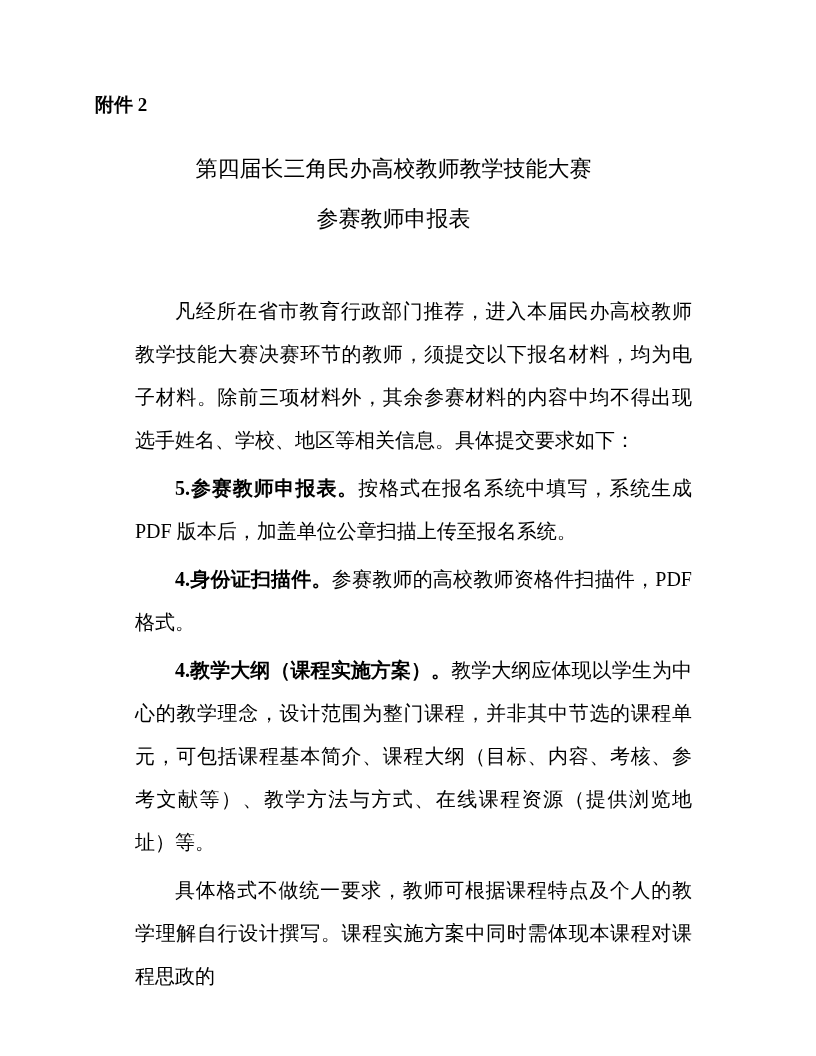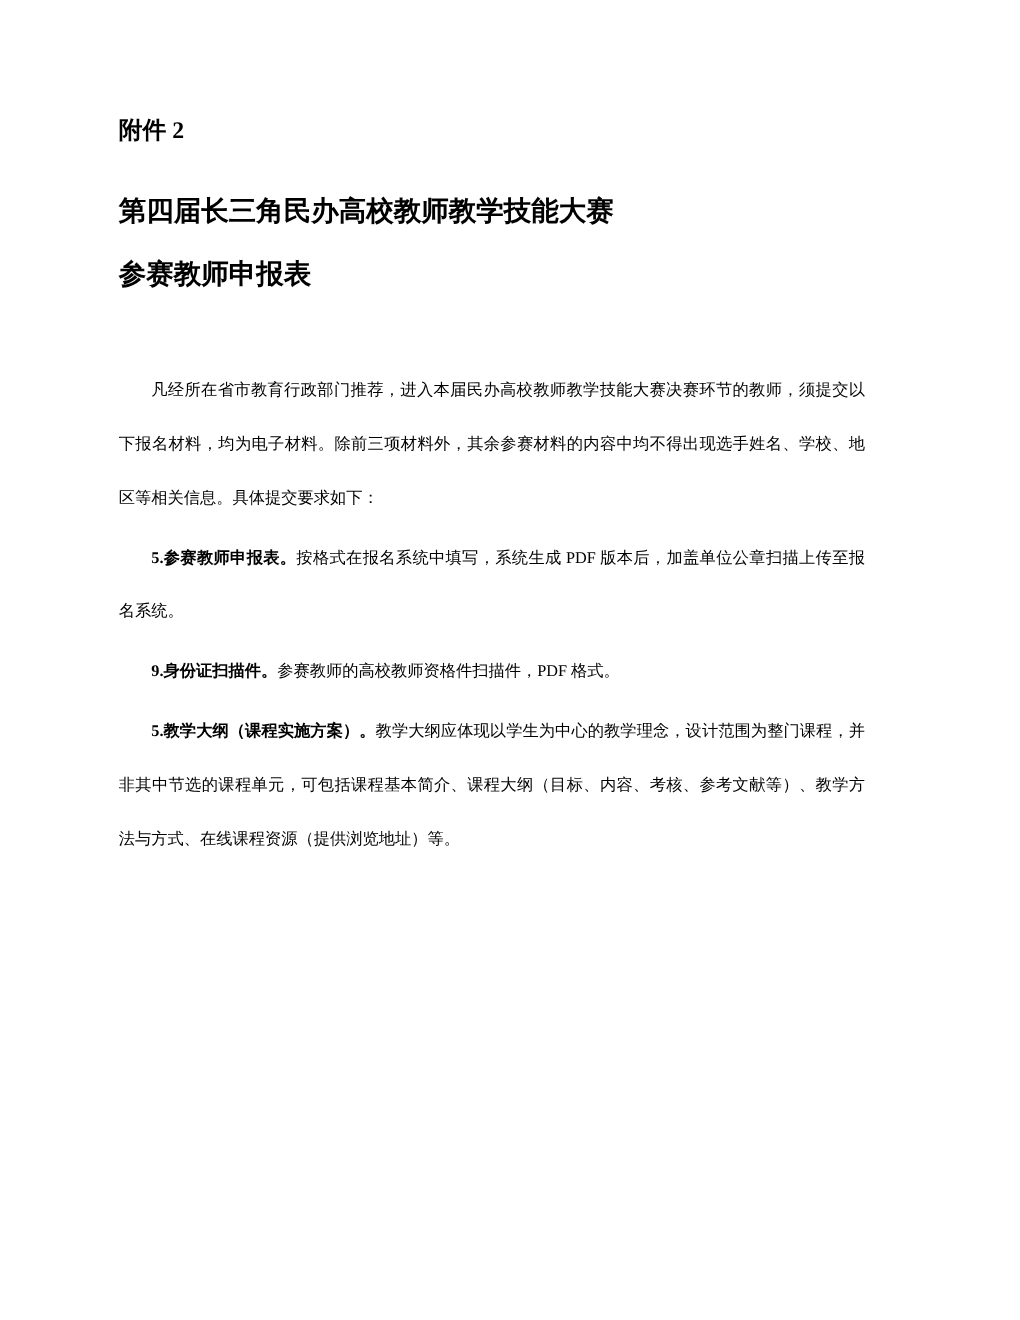--- a/index.html
+++ b/index.html
@@ -18,34 +18,36 @@
     padding: 95px 96px 0 95px;
     background: #ffffff;
   }
   .attachment-label {
     font-size: 19px;
     font-weight: bold;
     line-height: 19px;
     margin-bottom: 30px;
   }
   .doc-title {
+    text-align: center;
     font-size: 22px;
-    font-weight: bold;
+    font-weight: normal;
     line-height: 50px;
   }
   .title-block {
     margin-bottom: 46px;
   }
   .body-text {
-    font-size: 13px;
+    font-size: 20px;
     line-height: 43px;
     text-align: justify;
     text-justify: inter-character;
     text-indent: 2em;
     margin-bottom: 5px;
+    margin-left: 40px;
   }
   .body-text b {
     font-weight: bold;
   }
 </style>
 </head>
 <body>
 
 <div class="page">
 
@@ -53,19 +55,20 @@
 
   <div class="title-block">
     <div class="doc-title">第四届长三角民办高校教师教学技能大赛</div>
     <div class="doc-title">参赛教师申报表</div>
   </div>
 
   <p class="body-text">凡经所在省市教育行政部门推荐，进入本届民办高校教师教学技能大赛决赛环节的教师，须提交以下报名材料，均为电子材料。除前三项材料外，其余参赛材料的内容中均不得出现选手姓名、学校、地区等相关信息。具体提交要求如下：</p>
 
   <p class="body-text"><b>5.参赛教师申报表。</b><span>按格式在报名系统中填写，系统生成 PDF 版本后，加盖单位公章扫描上传至报名系统。</span></p>
 
-  <p class="body-text"><b>9.身份证扫描件。</b><span>参赛教师的高校教师资格件扫描件，PDF 格式。</span></p>
+  <p class="body-text"><b>4.身份证扫描件。</b><span>参赛教师的高校教师资格件扫描件，PDF 格式。</span></p>
 
 
-  <p class="body-text"><b>5.教学大纲（课程实施方案）。</b><span>教学大纲应体现以学生为中心的教学理念，设计范围为整门课程，并非其中节选的课程单元，可包括课程基本简介、课程大纲（目标、内容、考核、参考文献等）、教学方法与方式、在线课程资源（提供浏览地址）等。</span></p>
+  <p class="body-text"><b>4.教学大纲（课程实施方案）。</b><span>教学大纲应体现以学生为中心的教学理念，设计范围为整门课程，并非其中节选的课程单元，可包括课程基本简介、课程大纲（目标、内容、考核、参考文献等）、教学方法与方式、在线课程资源（提供浏览地址）等。</span></p>
 
+  <p class="body-text">具体格式不做统一要求，教师可根据课程特点及个人的教学理解自行设计撰写。课程实施方案中同时需体现本课程对课程思政的</p>
 
 </div>
 
 </body></html>

